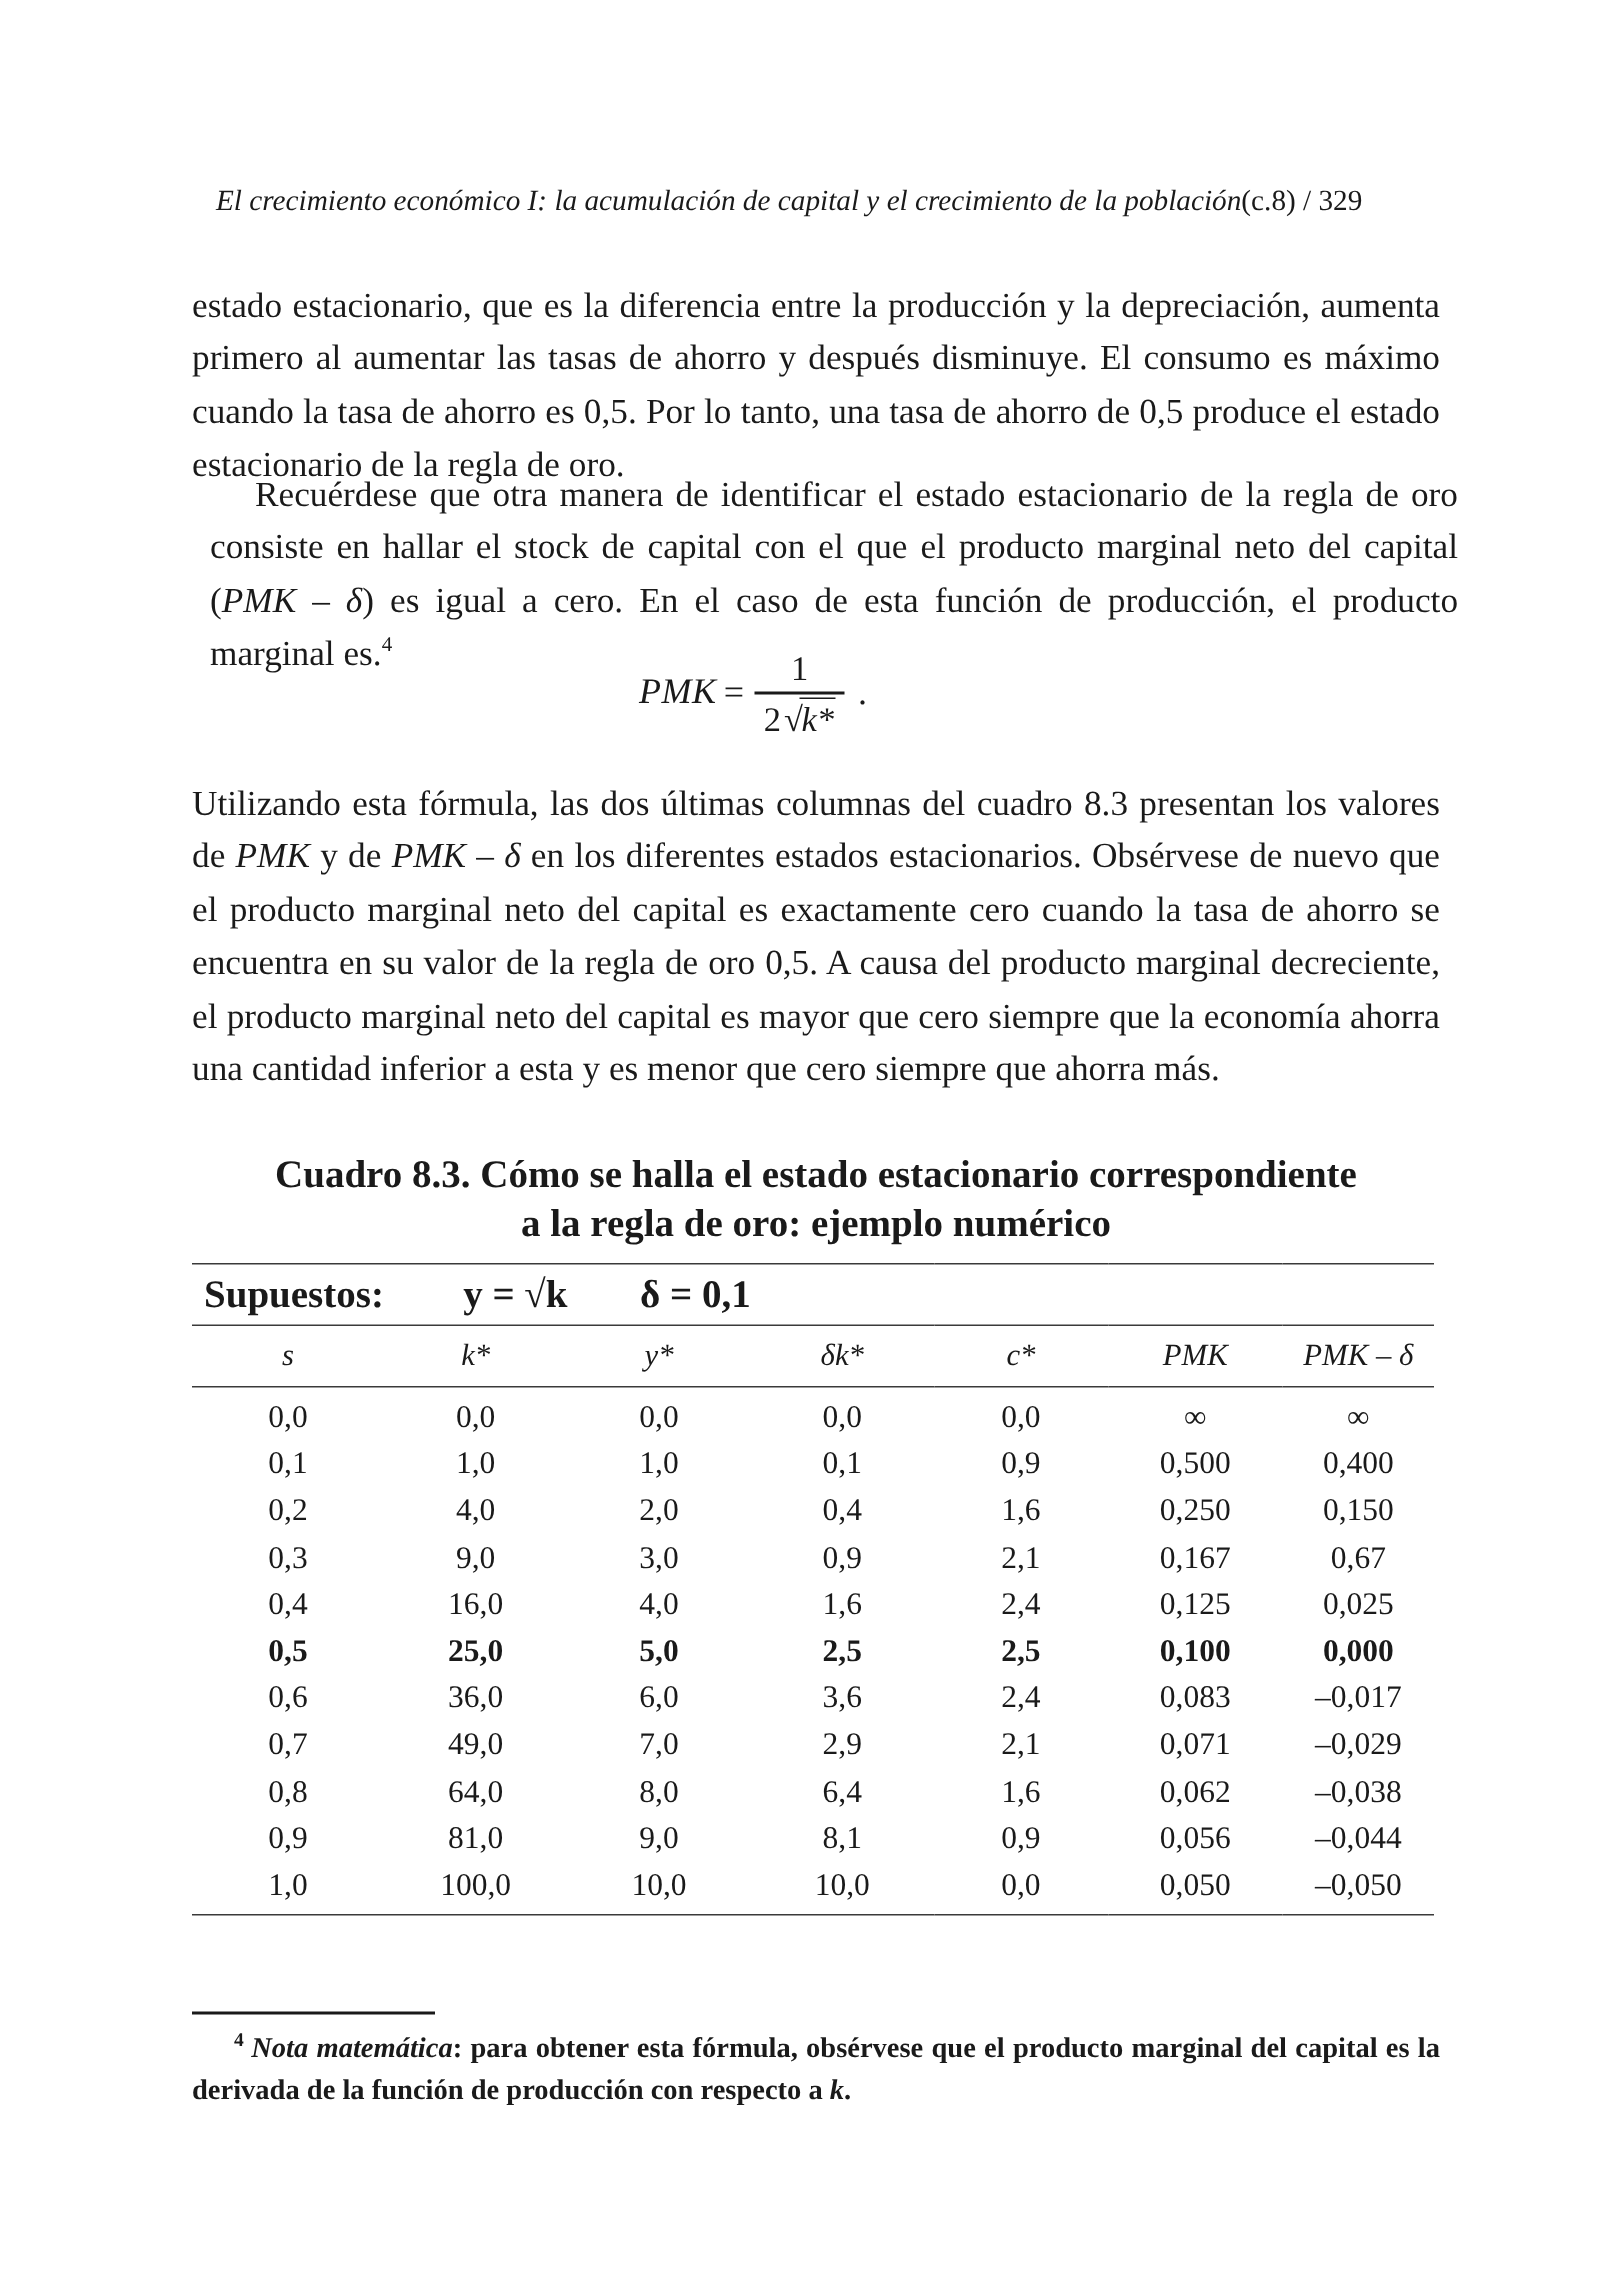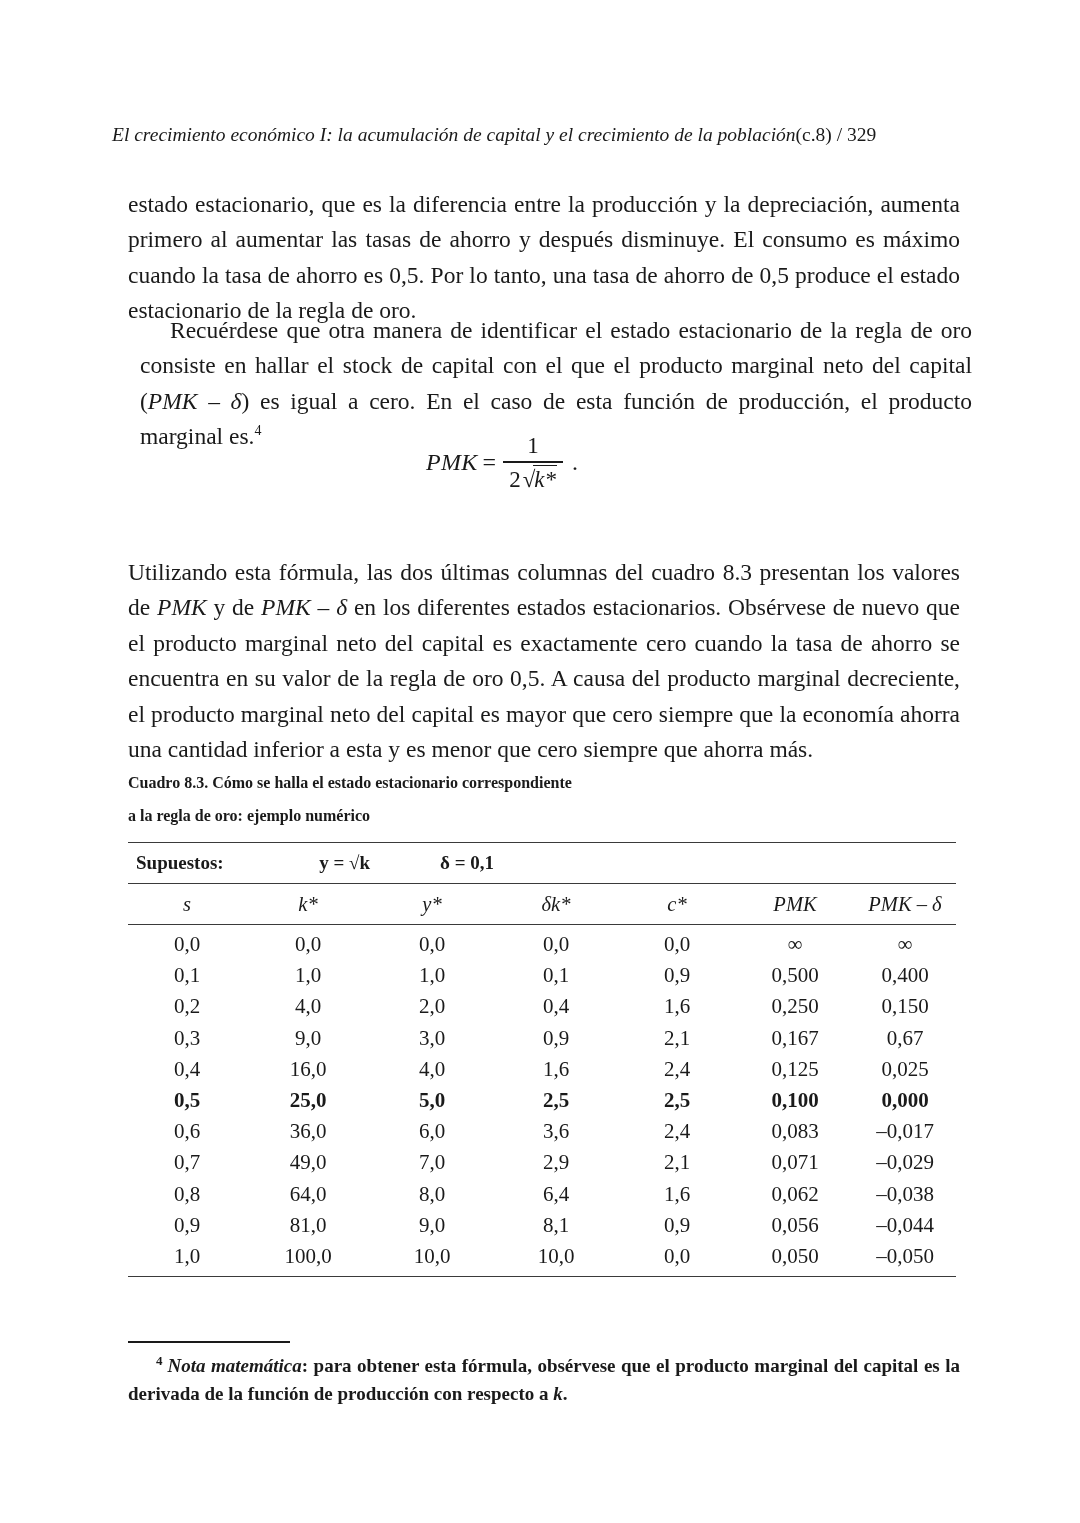--- a/index.html
+++ b/index.html
@@ -19,21 +19,21 @@
   .page {
     position: absolute;
     left: 0; top: 0;
     width: 1080px;
     height: 1523px;
   }
 
   
   .runhead {
     position: absolute;
-    left: 112px;
+    left: 144px;
     top: 122px;
     width: 830px;
     font-size: 19.5px;
     line-height: 26px;
     text-align: left;
     white-space: nowrap;
   }
   .runhead .rh-title {
     font-style: italic;
   }
@@ -47,21 +47,21 @@
     left: 128px;
     width: 832px;
     font-size: 23.5px;
     line-height: 35.4px;
     text-align: justify;
     text-justify: inter-word;
     hyphens: manual;
   }
   .p1 { top: 187px; }
   .p2 { top: 313px; margin-left: 12px; }
-  .p3 { top: 519px; margin-top: 36px; }
+  .p3 { top: 519px; }
 
   .indent { text-indent: 30px; }
   .mathit { font-style: italic; }
 
   sup.fn {
     font-size: 14px;
     vertical-align: super;
     line-height: 0;
     font-style: normal;
   }
@@ -136,22 +136,23 @@
     vertical-align: middle;
     margin-left: 7px;
   }
 
   
   .table-caption {
     position: absolute;
     left: 128px;
     top: 766px;
     width: 832px;
+    text-align: center;
     font-weight: bold;
-    font-size: 16px;
+    font-size: 26px;
     line-height: 33px;
   }
 
   
   .tbl-wrap {
     position: absolute;
     left: 128px;
     top: 842px;
     width: 828px;
   }
@@ -163,21 +164,21 @@
   table.cuadro td {
     padding: 0;
     text-align: center;
     vertical-align: middle;
   }
   tr.assume td {
     height: 40px;
     border-top: 1.7px solid #3a3a3a;
     border-bottom: 1.4px solid #3a3a3a;
     font-weight: bold;
-    font-size: 19px;
+    font-size: 26px;
   }
   tr.assume td.a-label {
     text-align: left;
     padding-left: 8px;
   }
   tr.assume td.a-f1, tr.assume td.a-f2 {
     text-align: right;
   }
   tr.headrow td {
     height: 40px;

